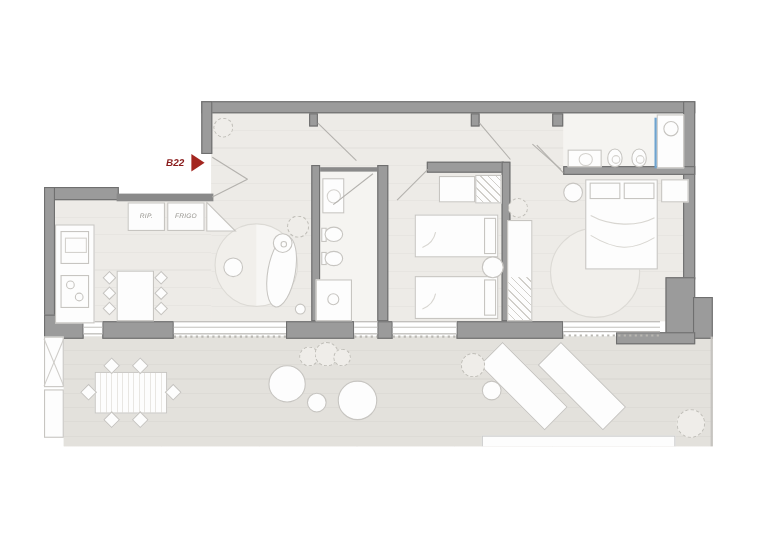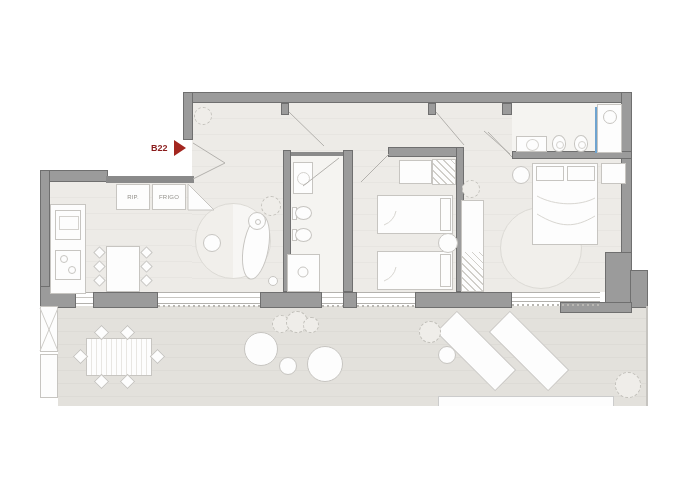--- a/index.html
+++ b/index.html
@@ -1,17 +1,17 @@
 <!DOCTYPE html>
 <html><head>
 <meta charset="utf-8">
 <style>
   html,body{margin:0;padding:0;background:#ffffff;}
   #stage{position:relative;width:700px;height:406px;background:#ffffff;overflow:hidden;
-         font-family:"Liberation Sans", sans-serif;}
+         font-family:"Liberation Sans", sans-serif;font-style:italic;}
   .abs{position:absolute;}
   
   .wall{position:absolute;background:#9b9b9b;outline:1px solid #6f6f6f;outline-offset:-1px;}
   .thinwall{position:absolute;background:#8a8a8a;}
   
   .floor-wood{position:absolute;background-color:#edebe7;
       background-image:repeating-linear-gradient(180deg,#edebe7 0 15px,#e7e5e1 15px 16px),
                        repeating-linear-gradient(90deg,transparent 0 110px,rgba(0,0,0,0.03) 110px 111px);}
   .floor-tile{position:absolute;background:#f5f4f1;}
   .floor-terr{position:absolute;background-color:#e2e0db;

